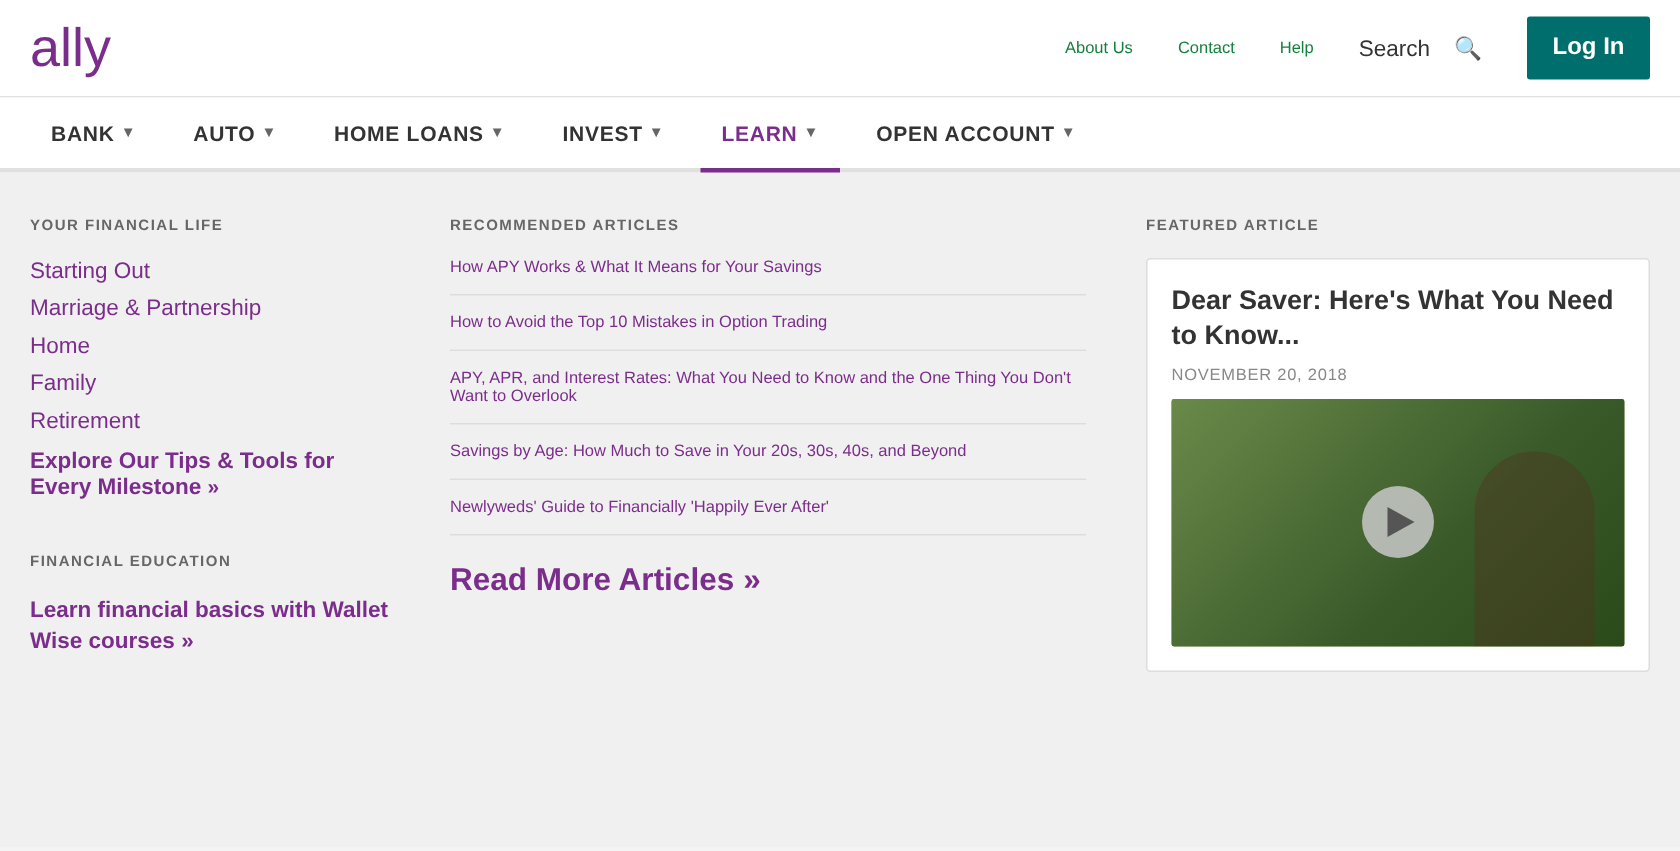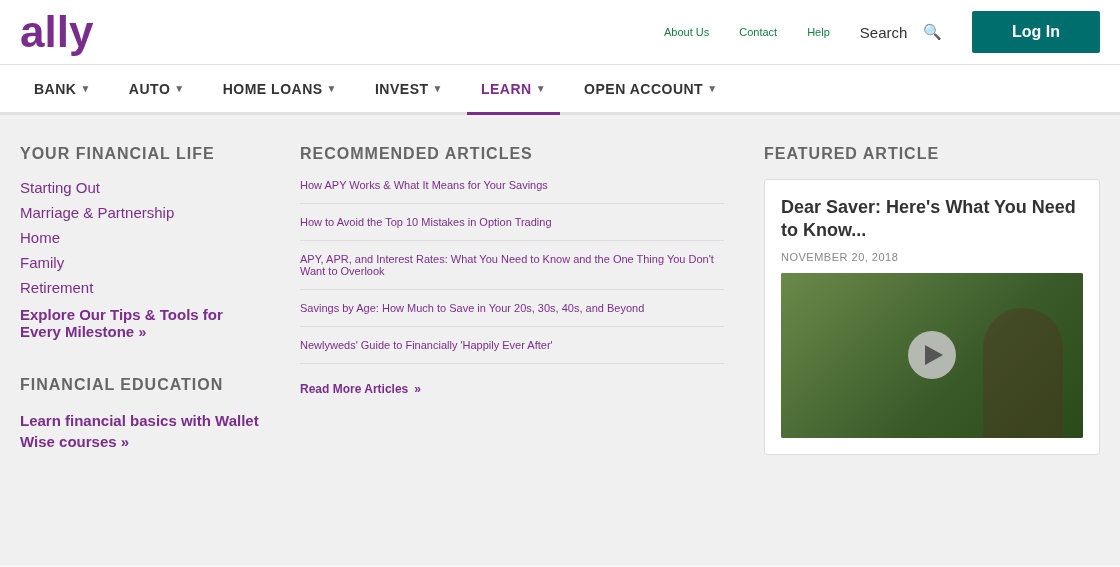--- a/index.html
+++ b/index.html
@@ -9,22 +9,22 @@
     .top-bar {
       background: #fff;
       display: flex;
       align-items: center;
       justify-content: space-between;
       padding: 0 20px;
       height: 65px;
       border-bottom: 1px solid #e0e0e0;
     }
     .logo {
-      font-size: 44px;
-      font-weight: bold;
+      font-size: 36px;
+      font-weight: normal;
       color: #7b2d8b;
     }
     .top-nav {
       display: flex;
       align-items: center;
       gap: 30px;
     }
     .top-nav a {
       color: #15803d;
       text-decoration: none;
@@ -36,21 +36,21 @@
       align-items: center;
       gap: 16px;
       color: #333;
       font-size: 15px;
       cursor: pointer;
     }
     .login-btn {
       background: #006e6d;
       color: #fff;
       border: none;
-      padding: 12px 40px;
+      padding: 12px 17px;
       font-size: 16px;
       font-weight: bold;
       cursor: pointer;
       border-radius: 2px;
     }
 
     
     .main-nav {
       background: #fff;
       display: flex;
@@ -93,21 +93,21 @@
       gap: 20px;
       min-height: 450px;
     }
 
     
     .left-col {
       width: 240px;
       flex-shrink: 0;
     }
     .section-label {
-      font-size: 16px;
+      font-size: 10px;
       font-weight: bold;
       color: #666;
       letter-spacing: 1px;
       text-transform: uppercase;
       margin-bottom: 16px;
     }
     .left-col a {
       display: block;
       color: #7b2d8b;
       text-decoration: none;
@@ -153,21 +153,21 @@
       border-bottom: 1px solid #ddd;
     }
     .article-list a:first-child {
       padding-top: 0;
     }
     .read-more {
       display: flex;
       align-items: flex-start;
       gap: 6px;
       margin-top: 18px;
-      font-size: 12px;
+      font-size: 21px;
       font-weight: bold;
       color: #7b2d8b;
       text-decoration: none;
       cursor: pointer;
     }
 
     
     .right-col {
       width: 336px;
       flex-shrink: 0;

